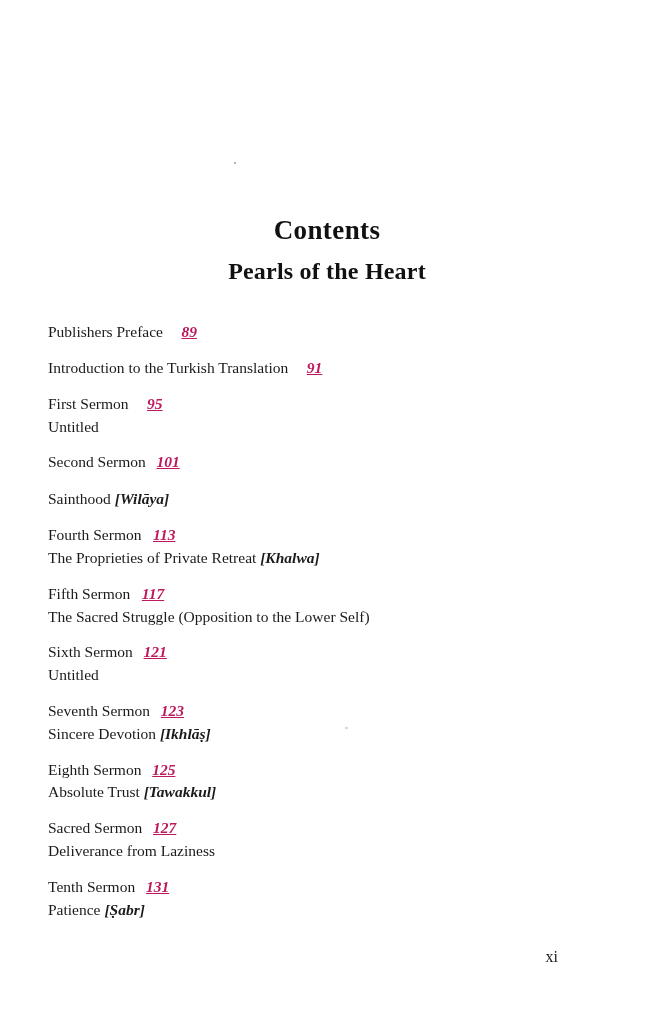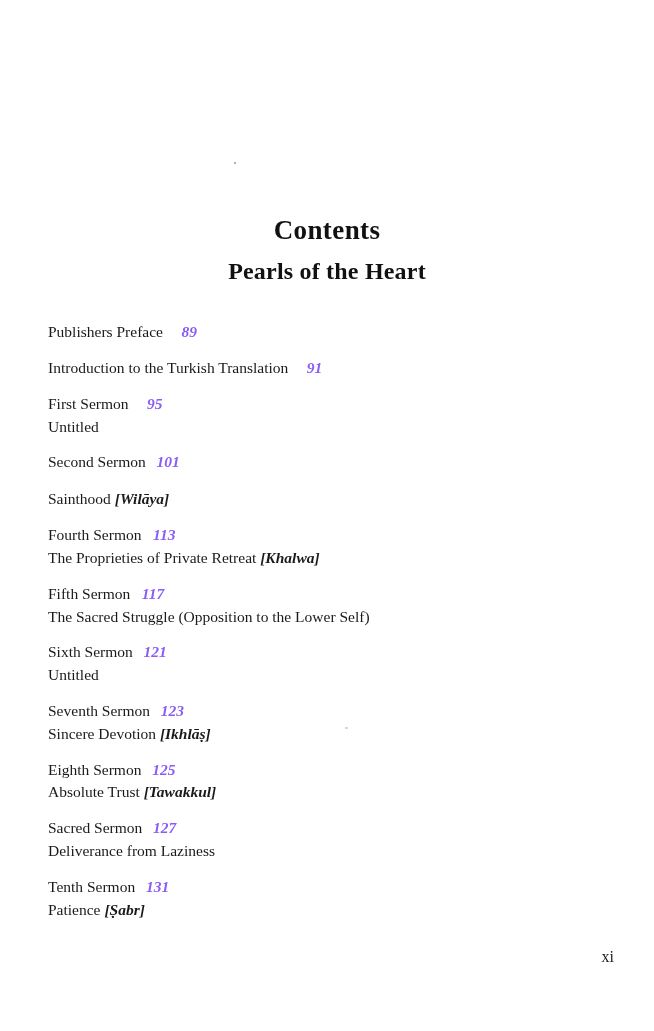--- a/index.html
+++ b/index.html
@@ -68,43 +68,44 @@
   .entry-title {
     font-size: 15.5px;
     line-height: 1.35;
     color: #1a1a1a;
     white-space: nowrap;
   }
   .entry-page {
     font-size: 15.5px;
     font-weight: bold;
     font-style: italic;
-    color: #8b5cf6;
+    color: #be185d;
     text-align: right;
     min-width: 34px;
     white-space: nowrap;
+    text-decoration: underline;
   }
   .entry-sub {
     font-size: 15.5px;
     line-height: 1.4;
     color: #1a1a1a;
     margin-top: 1px;
     white-space: nowrap;
   }
   .entry-sub .term {
     font-style: italic;
     font-weight: bold;
   }
   .folio {
     position: absolute;
     top: 948px;
     left: 0;
     width: 654px;
     text-align: right;
-    padding-right: 40px;
+    padding-right: 96px;
     box-sizing: border-box;
     font-size: 16px;
     color: #1a1a1a;
   }
   .faint-speck {
     position: absolute;
     left: 345px;
     top: 727px;
     width: 3px;
     height: 2px;

